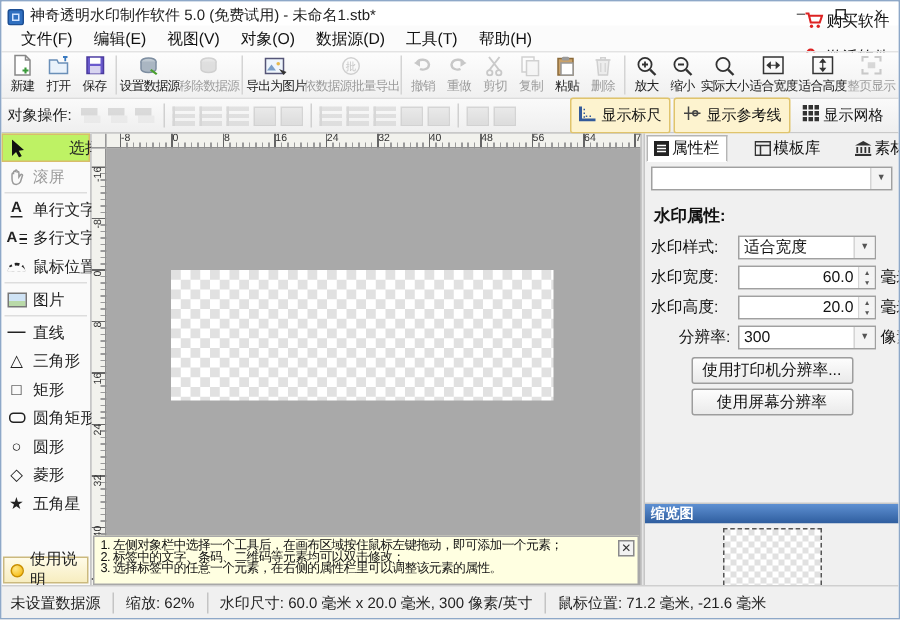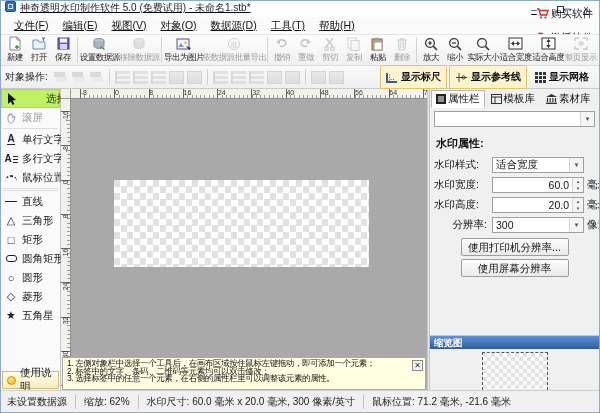--- a/index.html
+++ b/index.html
@@ -1,51 +1,51 @@
 <!DOCTYPE html>
 <html><head>
 <meta charset="utf-8">
 <style>
   *{margin:0;padding:0;box-sizing:border-box;font-family:"Liberation Sans",sans-serif;}
   html,body{width:600px;height:413px;overflow:hidden;background:#e8e8e8;}
   .window{position:relative;width:600px;height:413px;background:#fff;border:1px solid #8ea8c8;overflow:hidden;}
 
   
-  .titlebar{position:absolute;left:0;top:0;right:0;height:16px;background:#fff;display:flex;align-items:flex-start;padding-left:4px;text-decoration:underline;}
+  .titlebar{position:absolute;left:0;top:0;right:0;height:16px;background:#fff;display:flex;align-items:flex-end;padding-left:4px;}
   .app-icon{width:11px;height:11px;background:#2f6fc0;border:1px solid #1d4f94;border-radius:2px;margin-right:4px;position:relative;}
   .app-icon::after{content:"";position:absolute;left:2px;top:2px;right:2px;bottom:2px;border:1px solid #cfe2ff;}
   .title-text{font-size:10px;color:#222;white-space:nowrap;}
   .win-controls{margin-left:auto;display:flex;height:16px;}
   .win-btn{width:26px;height:16px;display:flex;align-items:center;justify-content:center;font-size:10px;color:#333;cursor:default;}
   .win-max-glyph{width:7px;height:7px;border:1px solid #333;display:inline-block;}
 
   
   .menubar{position:absolute;left:0;top:16px;right:0;height:17px;background:#fbfbfb;display:flex;align-items:center;padding:0 6px;font-size:10.5px;color:#111;}
-  .menu-item{padding:1px 7px;white-space:nowrap;text-decoration:underline;}
+  .menu-item{padding:1px 7px;white-space:nowrap;}
   .menu-right{margin-left:auto;display:flex;gap:10px;align-items:flex-end;flex-direction:column;}
   .shop-btn{display:flex;align-items:center;gap:2px;font-size:10.5px;color:#111;white-space:nowrap;}
 
   
   .toolbar{position:absolute;left:0;top:33px;right:0;height:32px;background:linear-gradient(#fdfdfd,#f0f0f0);border-top:1px solid #e3e3e3;border-bottom:1px solid #dcdcdc;display:flex;align-items:center;padding:0 2px;overflow:hidden;}
   .tbtn{display:flex;flex-direction:column;align-items:center;justify-content:center;padding:1px 2px;min-width:24px;}
   .tbtn .tlabel{font-size:8.5px;color:#222;white-space:nowrap;letter-spacing:-0.5px;margin-top:1px;}
   .tbtn.disabled{opacity:.42;filter:grayscale(1);}
   .tsep{width:1px;height:26px;background:#d4d4d4;margin:0 2px;flex:none;}
   .ticon{height:15px;display:flex;align-items:center;justify-content:center;}
 
   
   .objectbar{position:absolute;left:0;top:65px;right:0;height:23px;background:linear-gradient(#fafafa,#efefef);border-bottom:1px solid #c9c9c9;display:flex;align-items:center;padding:0 4px;gap:3px;}
   .ob-label{font-size:10px;color:#222;margin-right:2px;white-space:nowrap;}
   .gico{width:15px;height:13px;opacity:.5;position:relative;flex:none;}
   .gi-a{background:linear-gradient(#bfbfbf,#bfbfbf) 1px 1px/11px 5px no-repeat,linear-gradient(#e2e2e2,#e2e2e2) 3px 6px/11px 5px no-repeat;border:0;}
   .gi-b{background:linear-gradient(90deg,#bbb 0 2px,transparent 2px) ,linear-gradient(#ccc 0 3px,transparent 3px 5px,#ccc 5px 8px,transparent 8px 10px,#ccc 10px 13px);}
   .gi-c{border:1px solid #b5b5b5;background:linear-gradient(#ddd,#c9c9c9);}
   .obsep{width:1px;height:16px;background:#d0d0d0;margin:0 2px;flex:none;}
   .ob-toggles{margin-left:auto;display:flex;gap:2px;align-items:center;}
-  .toggle-btn{display:flex;align-items:center;gap:3px;font-size:10px;color:#111;padding:4px 5px;border:1px solid transparent;border-radius:2px;white-space:nowrap;font-weight:bold;}
+  .toggle-btn{display:flex;align-items:flex-start;gap:3px;font-size:10px;color:#111;padding:4px 5px;border:1px solid transparent;border-radius:2px;white-space:nowrap;}
   .toggle-btn.active{background:#fdf3cf;border-color:#e0c46c;}
 
   
   .main{position:absolute;left:0;top:88px;right:0;bottom:22px;display:flex;}
 
   
   .toolpanel{position:relative;width:60px;background:#fafafa;border-right:1px solid #c6c6c6;flex:none;font-size:10.5px;color:#222;}
   .tool-item{display:flex;align-items:center;gap:4px;height:19px;padding:0 3px;white-space:nowrap;}
   .tool-item.selected{background:#bef264;border:1px solid #d8bd6a;gap:27px;}
   .tool-item.disabled{color:#9a9a9a;}
@@ -87,21 +87,21 @@
   .infobox{position:absolute;left:1px;right:1px;bottom:0;height:33px;background:#ffffe1;border:1px solid #a8a8a8;z-index:5;padding:2px 14px 1px 4px;}
   .infobox .ib-title{font-size:8.5px;color:#111;line-height:8px;}
   .infobox .ib-line{font-size:8.5px;color:#111;line-height:7.6px;white-space:nowrap;letter-spacing:-0.4px;}
   .ib-close{position:absolute;right:2px;top:2px;width:11px;height:11px;border:1px solid #8a8a8a;background:#f2f2f2;font-size:8px;line-height:9px;text-align:center;color:#333;}
 
   
   .splitter{width:3px;background:#e4e4e4;border-left:1px solid #c6c6c6;border-right:1px solid #c6c6c6;flex:none;}
 
   
   .rightpanel{width:169px;flex:none;background:#f0f0f0;position:relative;font-size:10.5px;color:#111;display:flex;flex-direction:column;}
-  .rp-tabs{display:flex;gap:1px;padding:1px 1px 0 1px;height:19px;flex:none;}
+  .rp-tabs{display:flex;gap:13px;padding:1px 1px 0 1px;height:19px;flex:none;}
   .rp-tab{display:flex;align-items:center;gap:2px;padding:0 4px;font-size:10.5px;border:1px solid transparent;white-space:nowrap;}
   .rp-tab.active{background:#fff;border-color:#b5b5b5;border-bottom-color:#fff;}
   .rp-combo{margin:3px 4px;height:16px;background:#fff;border:1px solid #a0a0a0;position:relative;flex:none;}
   .combo-arrow{position:absolute;right:0;top:0;bottom:0;width:14px;display:flex;align-items:center;justify-content:center;font-size:6px;color:#555;border-left:1px solid #d5d5d5;background:#f4f4f4;}
   .rp-section-title{font-weight:bold;font-size:11px;padding:6px 6px 4px;flex:none;}
   .prop-row{display:flex;align-items:center;padding:2px 4px;gap:3px;flex:none;}
   .prop-label{width:55px;text-align:left;font-size:10.5px;white-space:nowrap;flex:none;}
   .prop-label.indent{text-align:right;padding-right:2px;}
   .prop-input{width:74px;height:16px;background:#fff;border:1px solid #a0a0a0;position:relative;font-size:10.5px;display:flex;align-items:center;flex:none;}
   .prop-input .val{flex:1;padding:0 3px;}
@@ -451,20 +451,26 @@
           </span>
         <span>多行文字</span>
       </div>
       <div class="tool-item">
         <span class="tico">
             <span class="arc-dots"></span>
           </span>
         <span>鼠标位置</span>
       </div>
       <div class="tool-sep"></div>
+      <div class="tool-item">
+        <span class="tico">
+            <span class="pic-ico"></span>
+          </span>
+        <span>图片</span>
+      </div>
       <div class="tool-sep"></div>
       <div class="tool-item">
         <span class="tico">
             <span class="shape-line"></span>
           </span>
         <span>直线</span>
       </div>
       <div class="tool-item">
         <span class="tico">△</span>
         <span>三角形</span>

